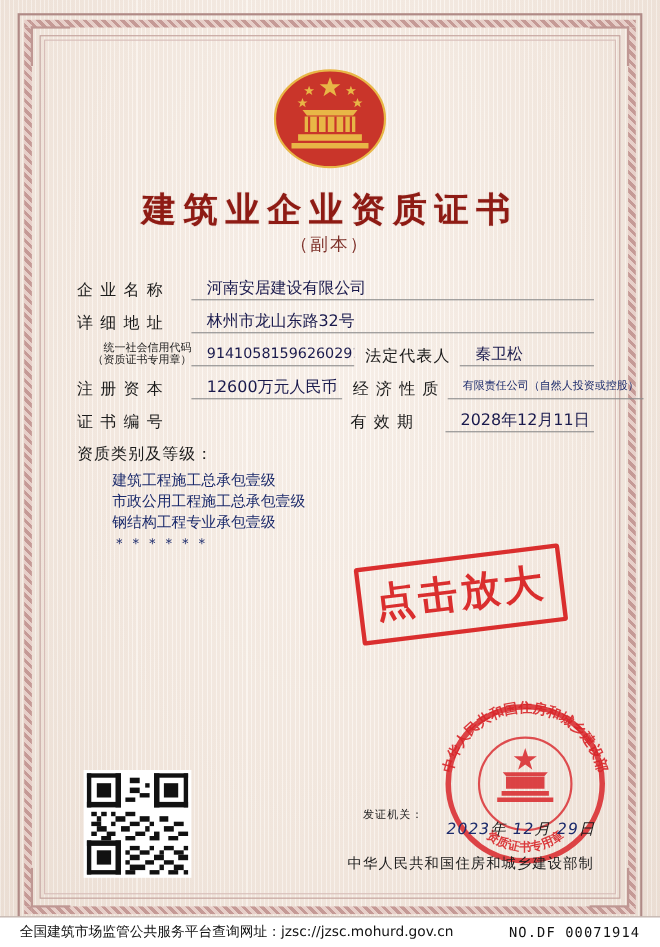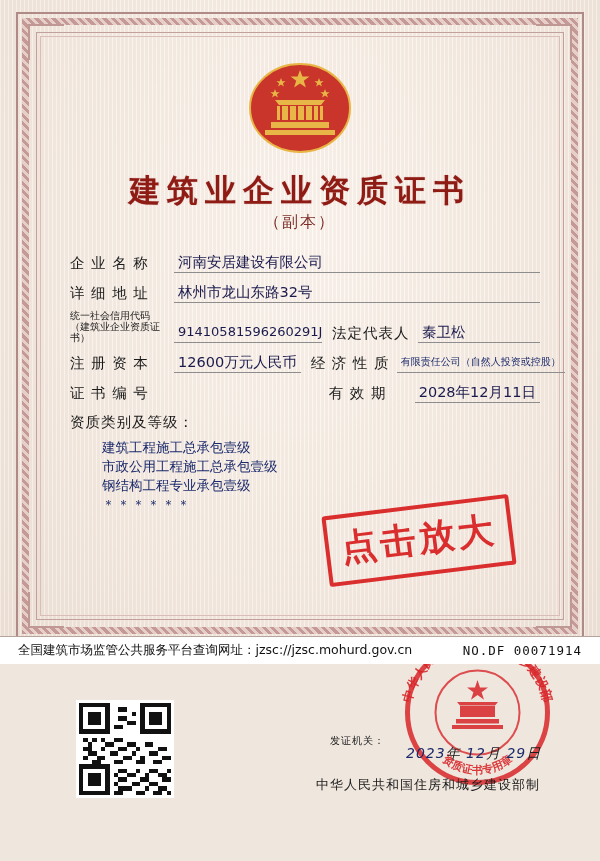--- a/index.html
+++ b/index.html
@@ -4,21 +4,21 @@
 <style>
   html,body{margin:0;padding:0;}
   body{
     width:600px;height:861px;
     background:#efe6dd;
     font-family:"DejaVu Sans","Liberation Sans",sans-serif;
     overflow:hidden;
   }
   .cert{
     position:relative;
-    width:600px;height:664px;
+    width:600px;height:861px;
     box-sizing:border-box;
     background:
       repeating-linear-gradient(90deg, rgba(255,255,255,0.35) 0px, rgba(255,255,255,0.35) 1px, rgba(228,214,205,0.25) 1px, rgba(228,214,205,0.25) 4px),
       radial-gradient(ellipse at 50% 35%, #fdf7f1 0%, #f6ece3 55%, #ecdfd4 100%);
   }
   
   .border-outer{
     position:absolute;left:16px;top:12px;right:16px;bottom:24px;
     border:2px solid #b08a86;
     box-sizing:border-box;
@@ -87,30 +87,30 @@
     color:#1b1b1b;
     white-space:nowrap;
     letter-spacing:1px;
   }
   .lbl.w6{width:104px;display:inline-block;}
   .val{
     font-size:14.5px;
     color:#1a1a4d;
     border-bottom:1px solid #8d8d8d;
     flex:1;
-    padding:0 4px 1px 4px;
+    padding:0 4px 1px 14px;
     line-height:18px;
     white-space:nowrap;
     overflow:hidden;
   }
   .half-l{display:flex;align-items:flex-end;width:252px;}
   .half-r{display:flex;align-items:flex-end;flex:1;margin-left:10px;}
   .lbl-code{
     font-size:10px;line-height:11px;width:104px;color:#1b1b1b;
-    text-align:left;
+    text-align:right;
   }
   .small-val{font-size:13px;}
   .tiny-val{font-size:10px;color:#1b2a6b;}
 
   .qual-head{
     margin-top:10px;
     font-size:14.5px;
     letter-spacing:1px;
     color:#1b1b1b;
   }
@@ -233,21 +233,21 @@
 
     <div class="row">
       <span class="lbl w6">详 细 地 址</span>
       <span class="val">林州市龙山东路32号</span>
     </div>
 
     <div class="row">
       <span class="half-l">
         <span class="lbl-code">
           <span>统一社会信用代码</span><br>
-          <span>（建筑业企业资质证书）</span>
+          <span>（资质证书专用章）</span>
         </span>
         <span class="val small-val">91410581596260291J</span>
       </span>
       <span class="half-r">
         <span class="lbl" style="width:86px">法定代表人</span>
         <span class="val">秦卫松</span>
       </span>
     </div>
 
     <div class="row">

